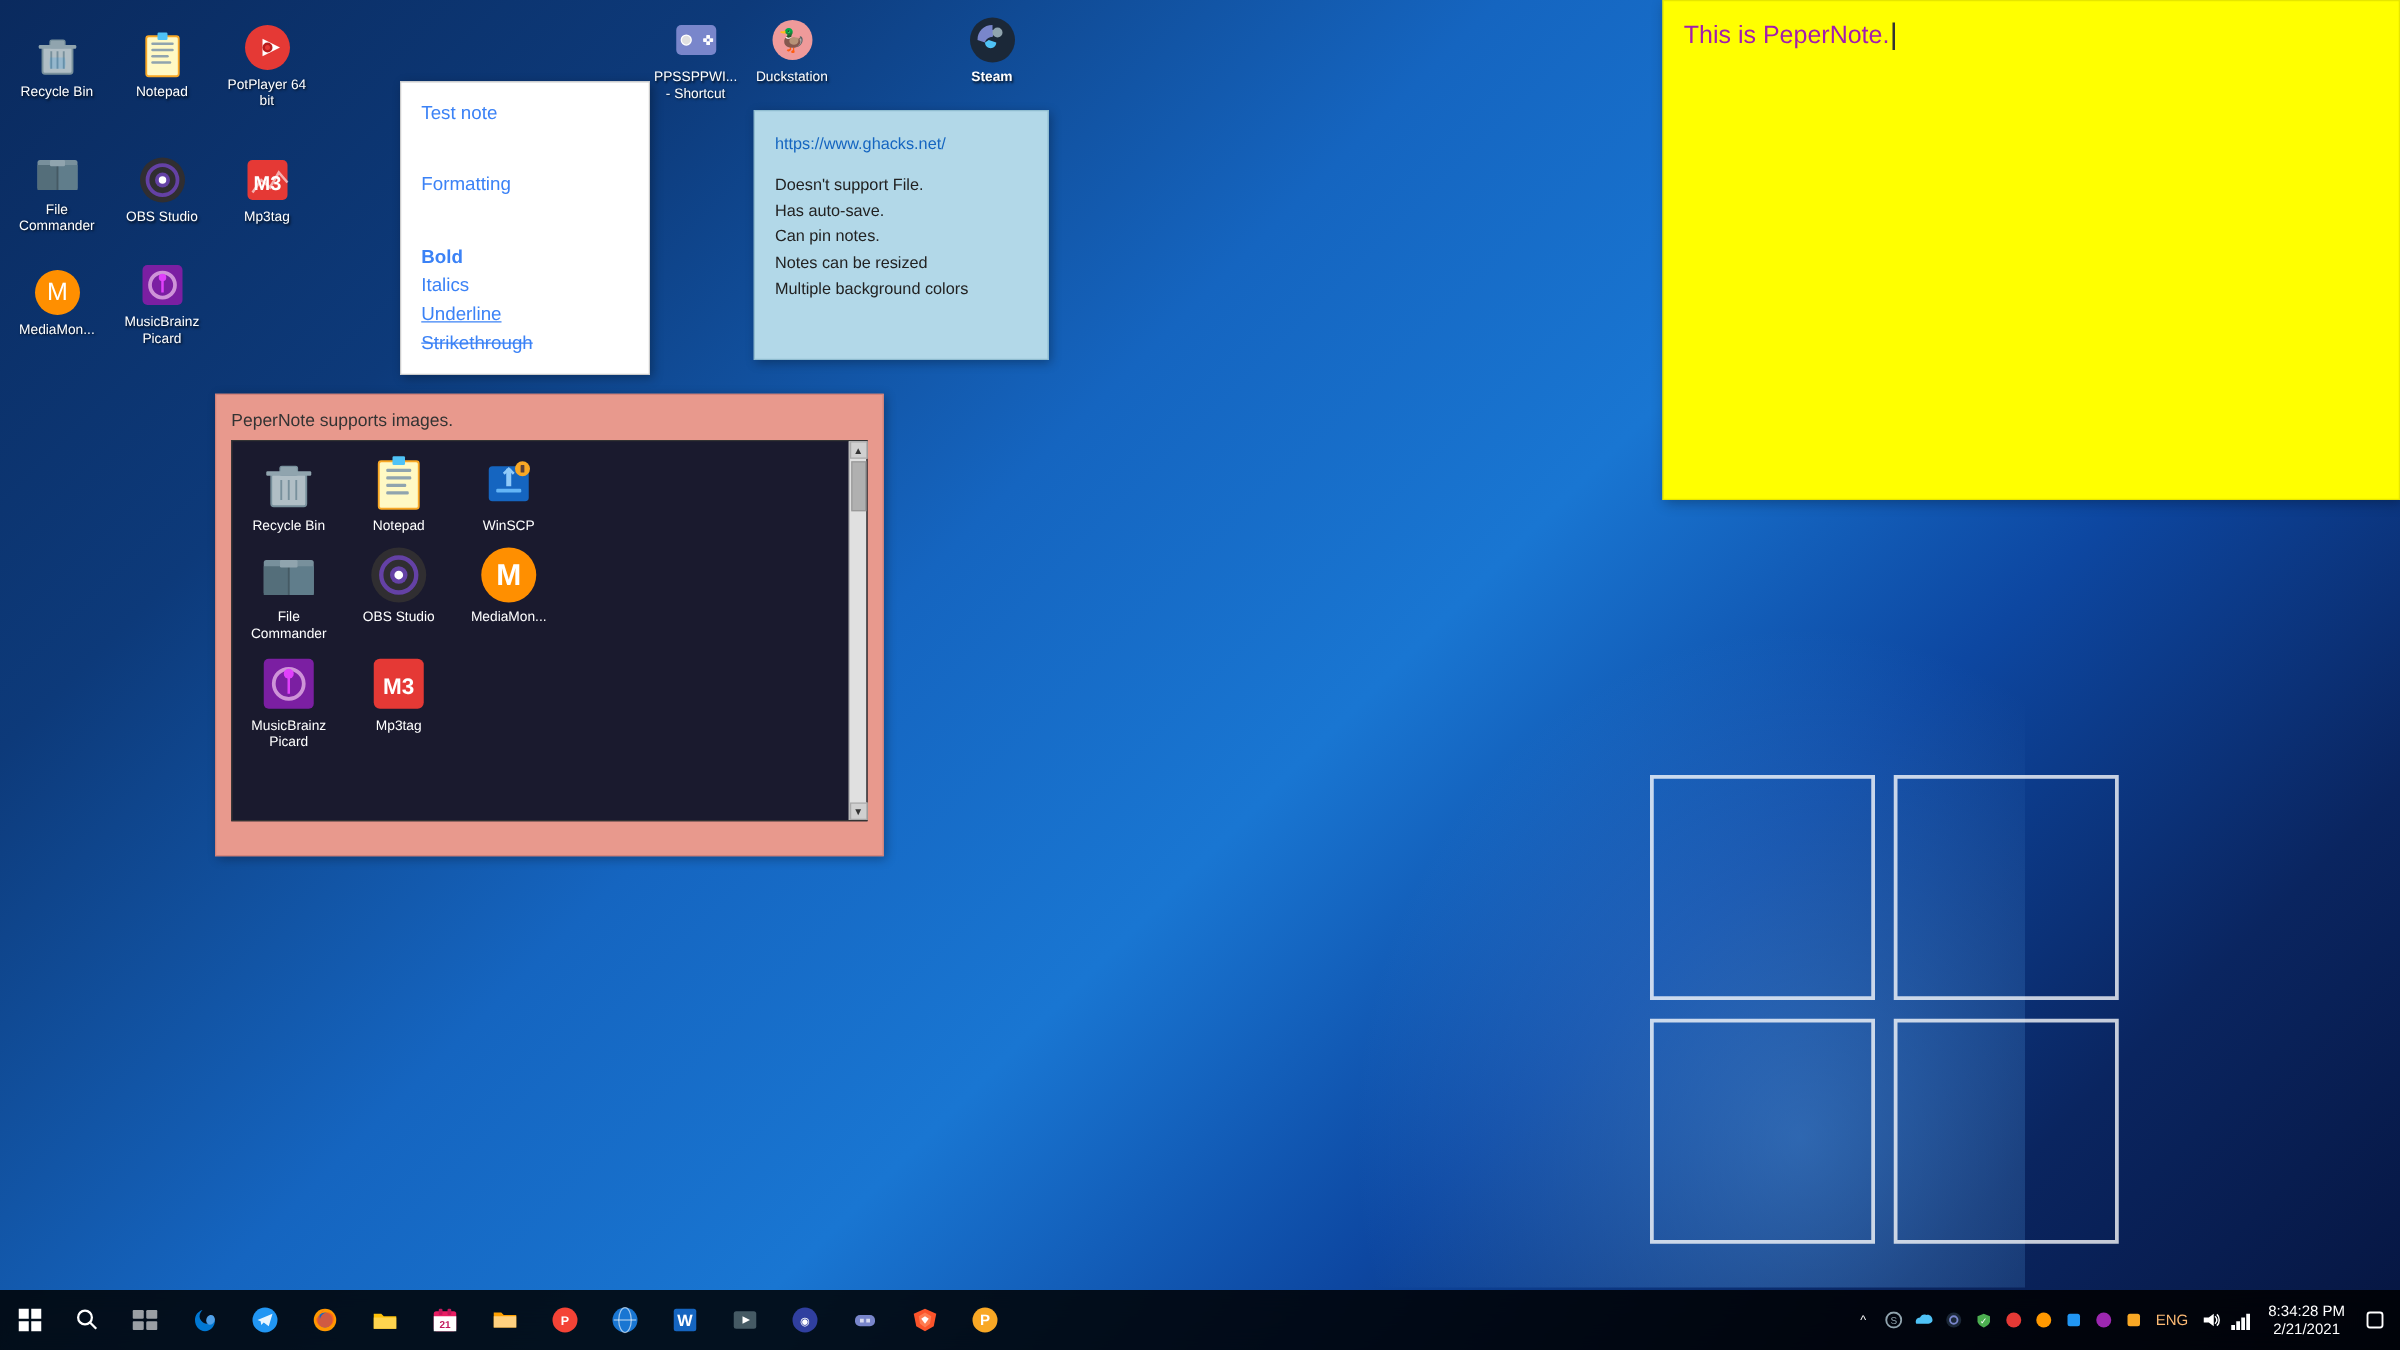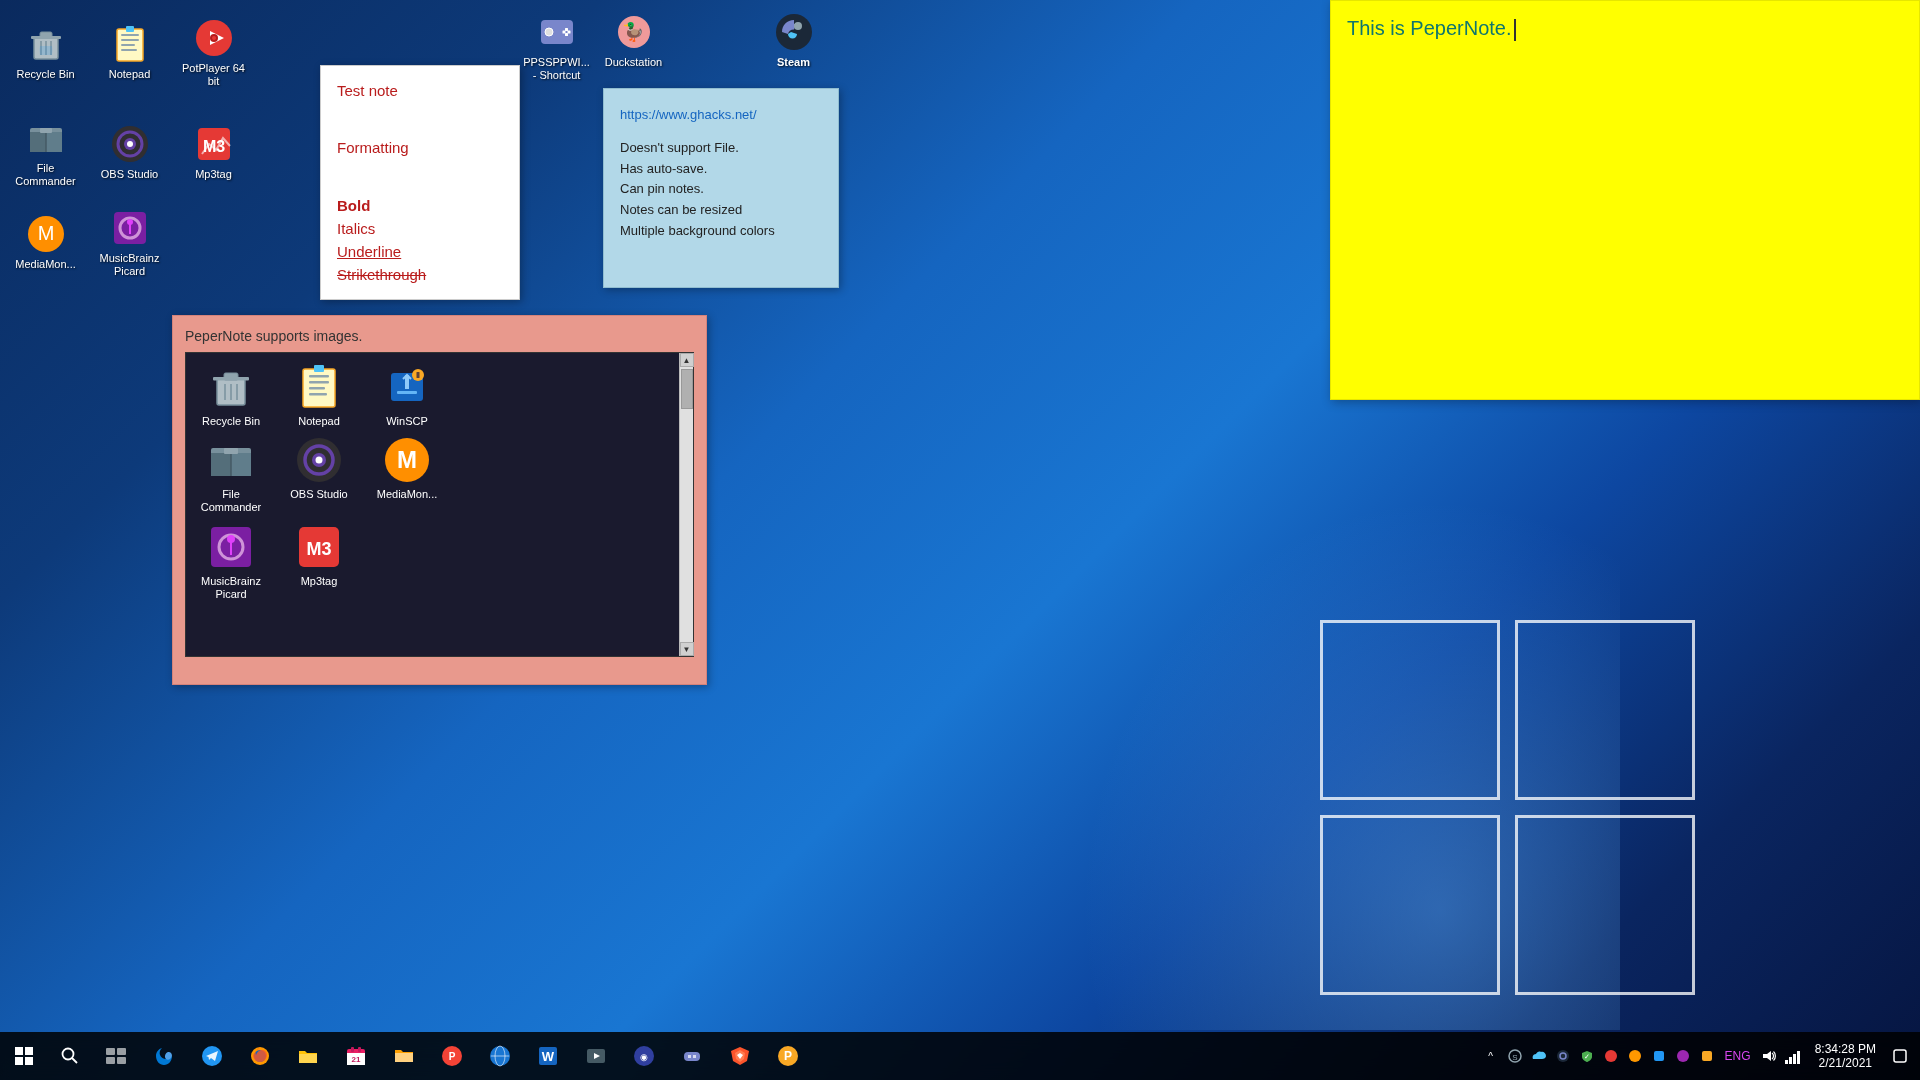--- a/index.html
+++ b/index.html
@@ -101,21 +101,21 @@
       position: absolute;
       top: 65px;
       left: 320px;
       width: 200px;
       min-height: 190px;
       background: white;
       border: 1px solid #ccc;
       box-shadow: 2px 2px 8px rgba(0,0,0,0.3);
       padding: 16px;
       font-size: 15px;
-      color: #b91c1c;
+      color: #3b82f6;
     }
 
     .note-blue {
       position: absolute;
       top: 88px;
       left: 603px;
       width: 236px;
       min-height: 200px;
       background: #b2d8e8;
       border: 1px solid #90bdd0;
@@ -130,21 +130,21 @@
       position: absolute;
       top: 0;
       right: 0;
       width: 590px;
       height: 400px;
       background: #ffff00;
       border: 1px solid #e6e600;
       box-shadow: 2px 2px 10px rgba(0,0,0,0.3);
       padding: 16px;
       font-size: 20px;
-      color: #0f766e;
+      color: #a21caf;
     }
 
     .note-yellow .cursor-line {
       display: inline-block;
       width: 2px;
       height: 22px;
       background: #333;
       vertical-align: middle;
       margin-left: 2px;
     }
@@ -336,21 +336,21 @@
       display: flex;
       align-items: center;
       justify-content: center;
       font-size: 14px;
       color: white;
       cursor: pointer;
     }
 
     
     .lang-badge {
-      color: #d946ef;
+      color: #fdba74;
       font-size: 12px;
       padding: 0 4px;
     }
 
     
     .net-strength {
       display: flex;
       align-items: flex-end;
       gap: 1px;
       height: 16px;

